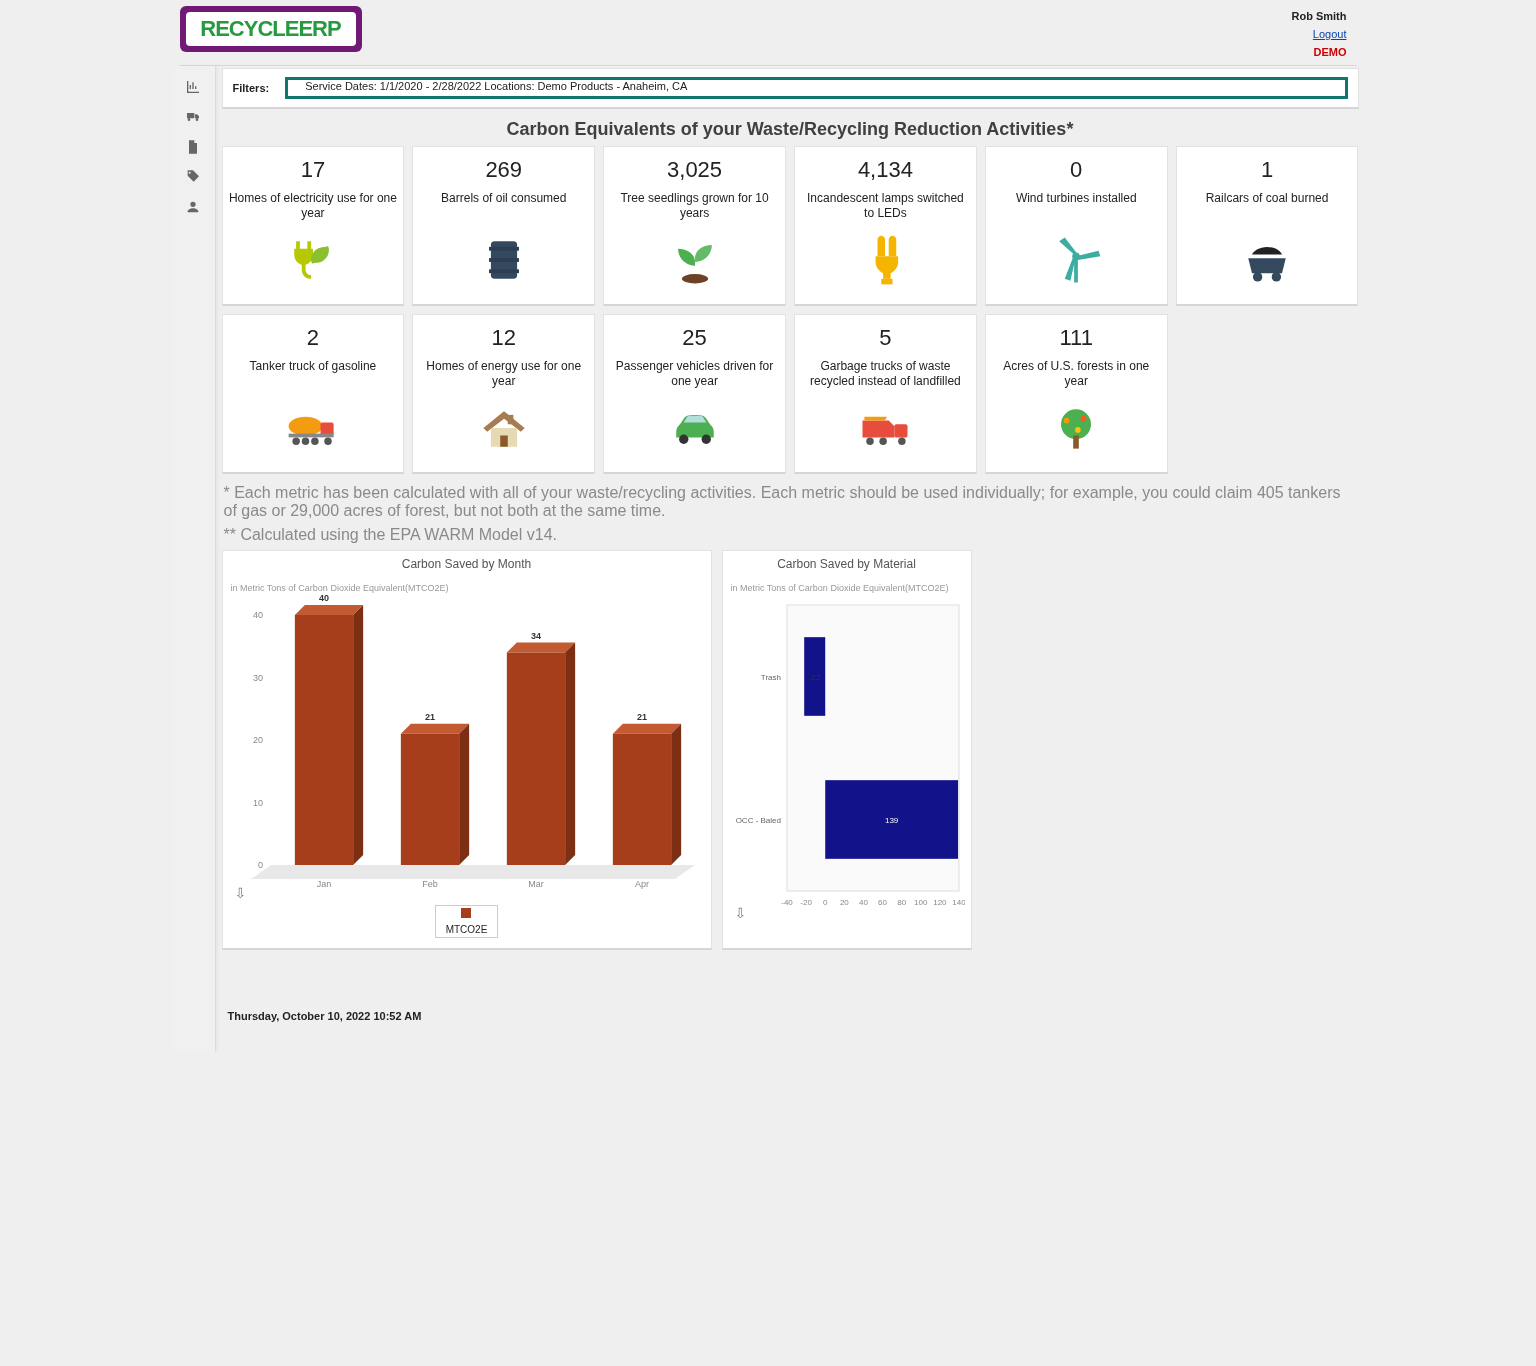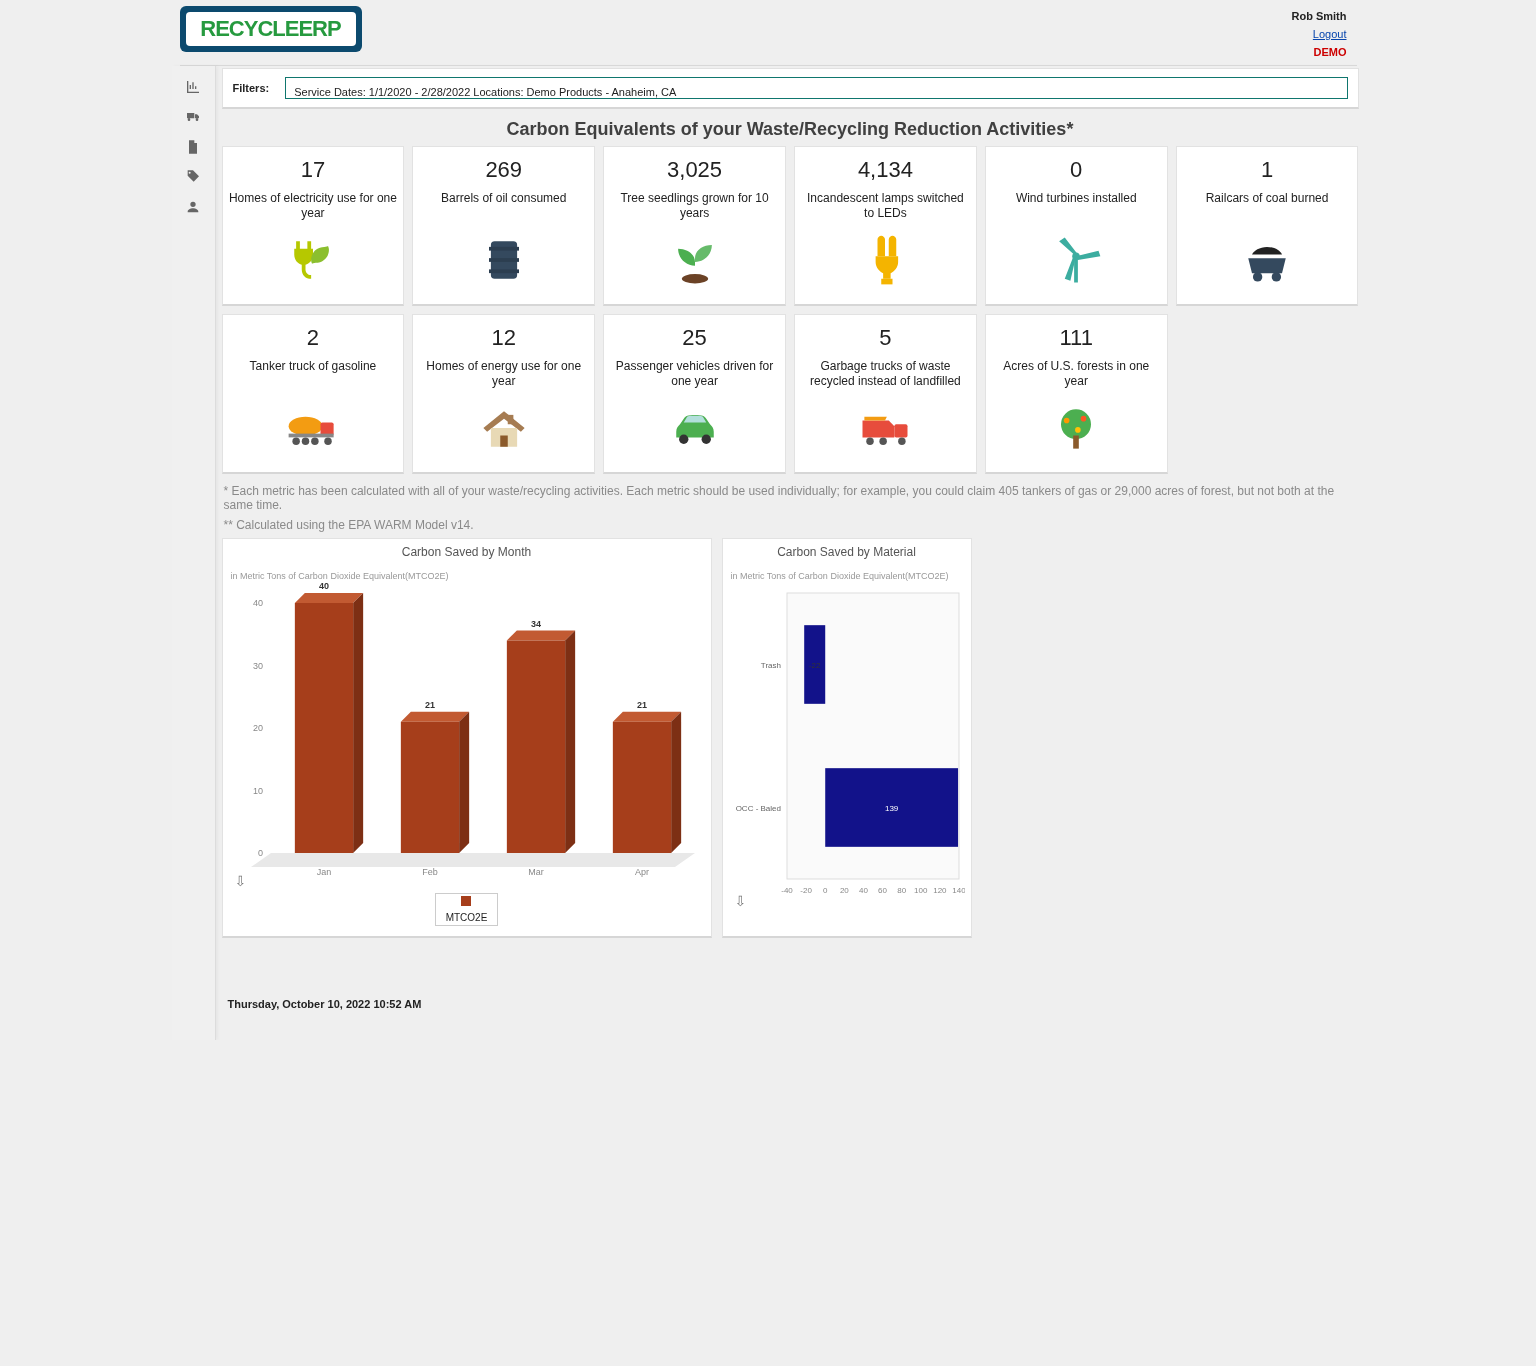--- a/index.html
+++ b/index.html
@@ -12,21 +12,21 @@
   }
   .top-bar {
     display: flex;
     justify-content: space-between;
     align-items: flex-start;
     padding: 6px 8px 0 8px;
     background: #efefef;
   }
   .logo {
     width: 182px; height: 46px;
-    background: #0c4a6e;
+    background: #701a75;
     border-radius: 6px;
     position: relative;
     display: flex; align-items: center; justify-content: center;
   }
   .logo-inner {
     width: 170px; height: 34px;
     background: #fff;
     border-radius: 4px;
     display:flex; align-items:center; justify-content:center;
     font-weight: 800; font-size: 22px; letter-spacing: -1px;
@@ -52,42 +52,42 @@
   }
   .sidebar .nav-item svg { width:16px; height:16px; fill:#666; }
 
   .main { flex:1; padding: 0 6px 20px 6px; }
   .filter-bar {
     background:#fff; border:1px solid #e1e1e1; border-bottom:2px solid #d6d6d6;
     padding:8px 10px; display:flex; align-items:center; gap:16px; margin-top:2px;
   }
   .filter-bar .lbl { font-weight:bold; font-size:11px; }
   .filter-bar .filter-field {
-    flex:1; border:1px solid #0f766e; height:22px; font-size:11px;
-    display:flex; align-items:flex-end; padding:0 8px; background:#fff;
+    flex:1; border:3px solid #0f766e; height:22px; font-size:11px;
+    display:flex; align-items:flex-start; padding:0 17px; background:#fff;
   }
   .page-title {
     text-align:center; font-size:18px; font-weight:bold;
     color:#404040; margin:10px 0 6px 0;
   }
   .metric-grid {
     display:grid; grid-template-columns: repeat(6, 1fr);
     gap:8px; margin-bottom:10px;
   }
   .metric {
     background:#fff; border:1px solid #e2e2e2; border-bottom:2px solid #d6d6d6;
     padding:10px 6px 8px 6px; text-align:center; height:160px;
     display:flex; flex-direction:column; align-items:center;
   }
   .metric .value { font-size:22px; font-weight:normal; margin-top:0; }
   .metric .label { font-size:12px; margin-top:8px; line-height:1.25; min-height:32px;}
   .metric .iconwrap { flex:1; display:flex; align-items:center; justify-content:center; }
   .metric svg { width:60px; height:60px; }
 
-  .footnote { font-size:12px; color:#8a8a8a; margin:6px 2px; }
+  .footnote { font-size:16px; color:#8a8a8a; margin:6px 2px; }
 
   .charts-row { display:flex; gap:10px; margin-top:4px; }
   .chart-card {
     background:#fff; border:1px solid #e2e2e2; border-bottom:2px solid #d6d6d6;
     padding:6px 8px 10px 8px;
   }
   .chart-title { text-align:center; font-size:12px; color:#555; }
   .chart-sub  { text-align:left; font-size:9px; color:#999; margin-bottom:2px;margin-top:12px;}
   .chart-canvas { position:relative; }
 

